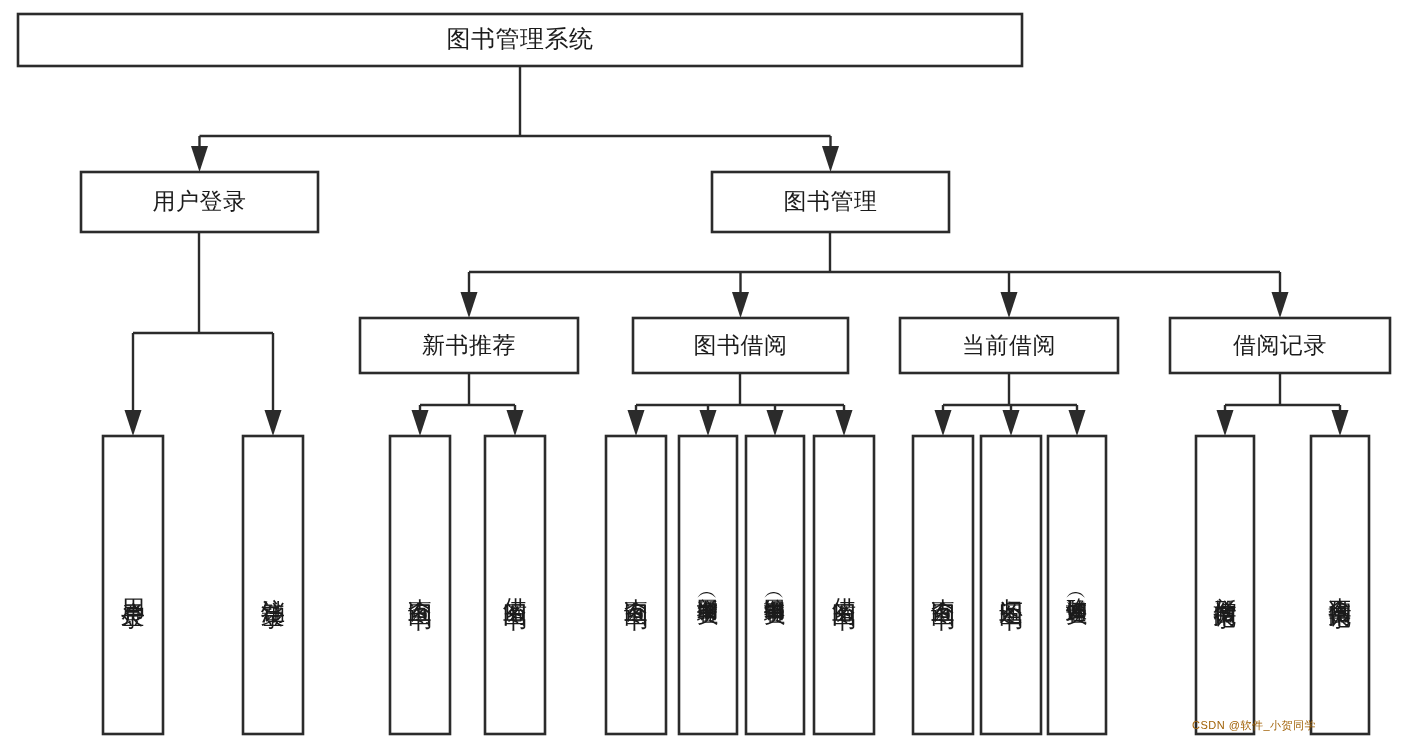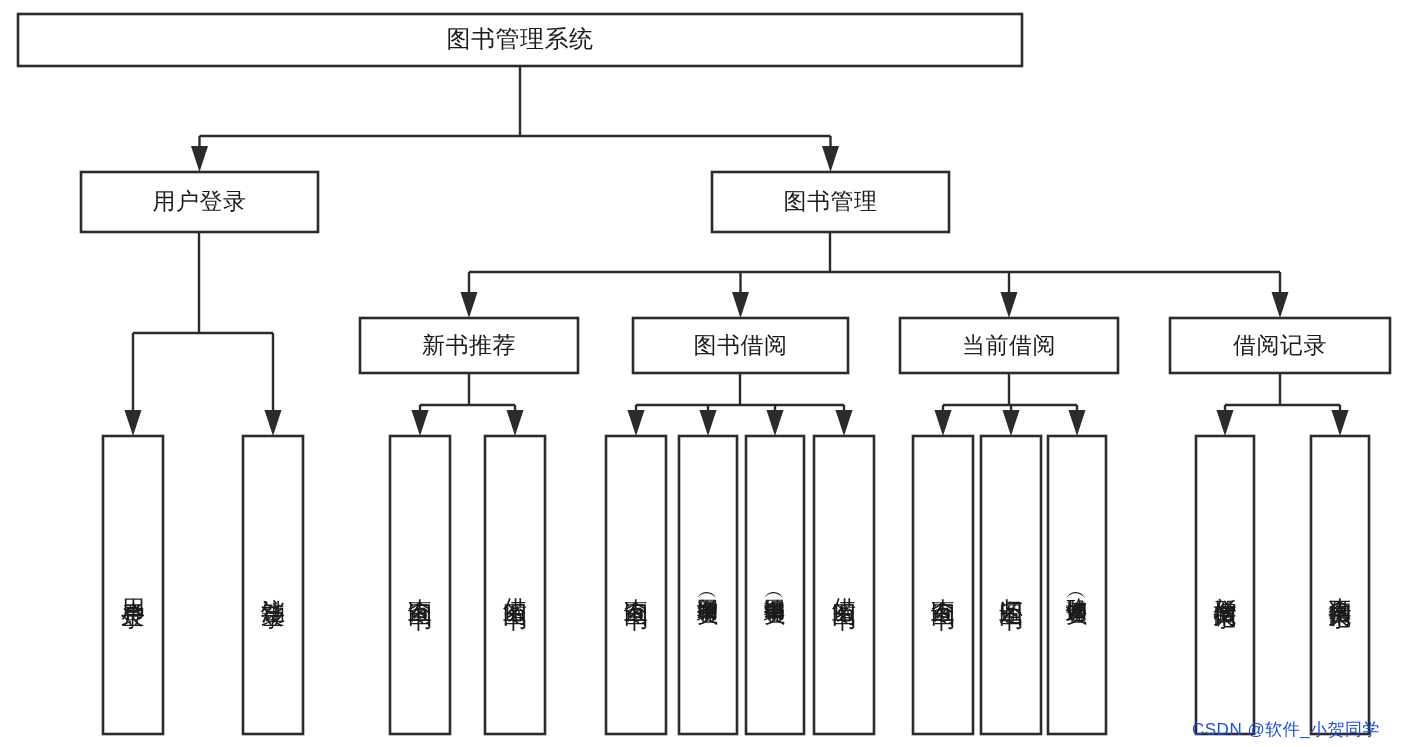--- a/index.html
+++ b/index.html
@@ -31,22 +31,22 @@
     align-items:center;
     justify-content:center;
     line-height:1;
     white-space:nowrap;
     pointer-events:none;
     user-select:none;
   }
   .watermark{
     position:absolute;
     font-family:"Liberation Sans","DejaVu Sans",sans-serif;
-    font-size:17px;
-    color:#1d4ed8;
+    font-size:11px;
+    color:#a16207;
     white-space:nowrap;
     letter-spacing:0.5px;
   }
 </style>
 </head>
 <body>
 
 <div id="diagram-root">
   <svg id="tree-svg" viewBox="0 0 1405 747" preserveAspectRatio="none" aria-label="图书管理系统功能结构图">
     <g id="edges-layer">

